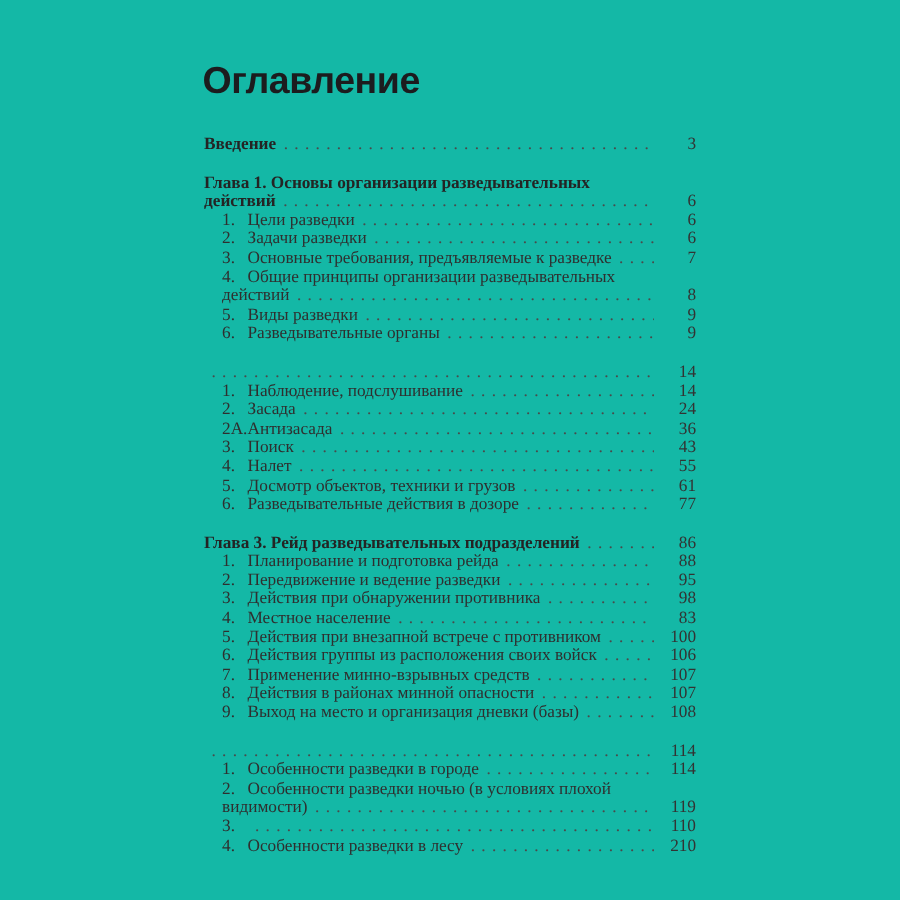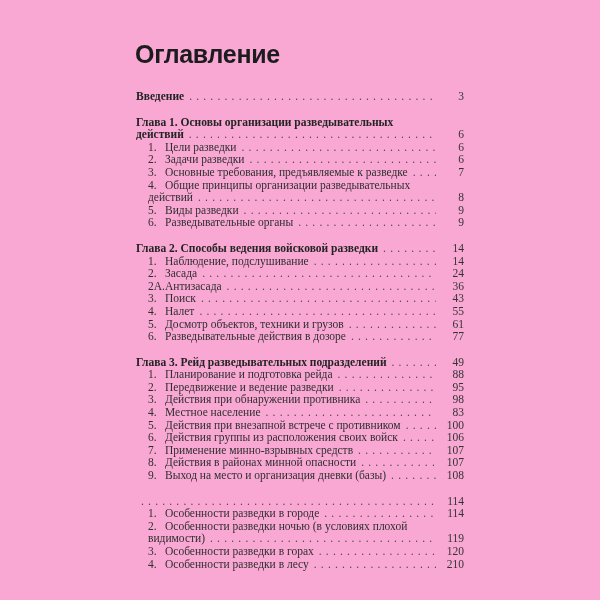--- a/index.html
+++ b/index.html
@@ -4,21 +4,21 @@
 <style>
   html, body {
     margin: 0;
     padding: 0;
     background: #ffffff;
   }
   .page {
     position: relative;
     width: 600px;
     height: 600px;
-    background: #f9a8d4;
+    background: #14b8a6;
     overflow: hidden;
     font-family: "Liberation Serif", "DejaVu Serif", serif;
     color: #2f2f2f;
   }
   .title {
     position: absolute;
     left: 135px;
     top: 40px;
     margin: 0;
     font-family: "Liberation Sans", "DejaVu Sans", sans-serif;
@@ -140,21 +140,20 @@
       <div class="entry indent">
         <div class="row">
           <span class="num">6.</span>
           <span class="t">Разведывательные органы</span>
           <span class="leader">..........................................................................................</span>
           <span class="pg">9</span>
         </div>
       </div>
       <div class="entry bold gap">
         <div class="row">
-          <span class="t">Глава 2. Способы ведения войсковой разведки</span>
           <span class="leader">..........................................................................................</span>
           <span class="pg">14</span>
         </div>
       </div>
       <div class="entry indent">
         <div class="row">
           <span class="num">1.</span>
           <span class="t">Наблюдение, подслушивание</span>
           <span class="leader">..........................................................................................</span>
           <span class="pg">14</span>
@@ -205,21 +204,21 @@
           <span class="num">6.</span>
           <span class="t">Разведывательные действия в дозоре</span>
           <span class="leader">..........................................................................................</span>
           <span class="pg">77</span>
         </div>
       </div>
       <div class="entry bold gap">
         <div class="row">
           <span class="t">Глава 3. Рейд разведывательных подразделений</span>
           <span class="leader">..........................................................................................</span>
-          <span class="pg">49</span>
+          <span class="pg">86</span>
         </div>
       </div>
       <div class="entry indent">
         <div class="row">
           <span class="num">1.</span>
           <span class="t">Планирование и подготовка рейда</span>
           <span class="leader">..........................................................................................</span>
           <span class="pg">88</span>
         </div>
       </div>
@@ -308,23 +307,22 @@
         </div>
         <div class="row">
           <span class="t">видимости)</span>
           <span class="leader">..........................................................................................</span>
           <span class="pg">119</span>
         </div>
       </div>
       <div class="entry indent">
         <div class="row">
           <span class="num">3.</span>
-          <span class="t">Особенности разведки в горах</span>
-          <span class="leader">..........................................................................................</span>
-          <span class="pg">120</span>
+          <span class="leader">..........................................................................................</span>
+          <span class="pg">110</span>
         </div>
       </div>
       <div class="entry indent">
         <div class="row">
           <span class="num">4.</span>
           <span class="t">Особенности разведки в лесу</span>
           <span class="leader">..........................................................................................</span>
           <span class="pg">210</span>
         </div>
       </div>

